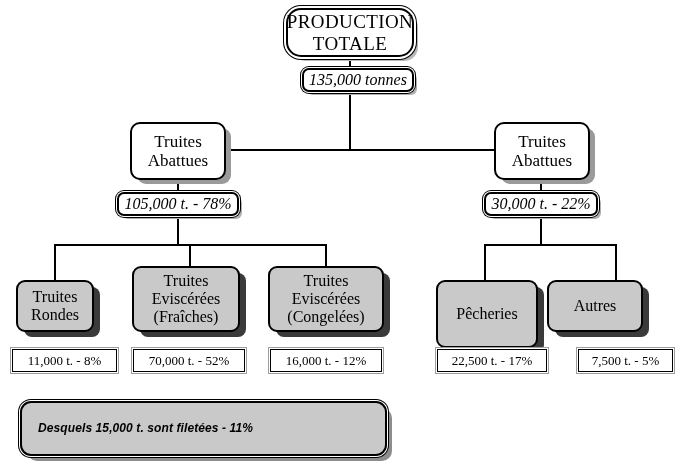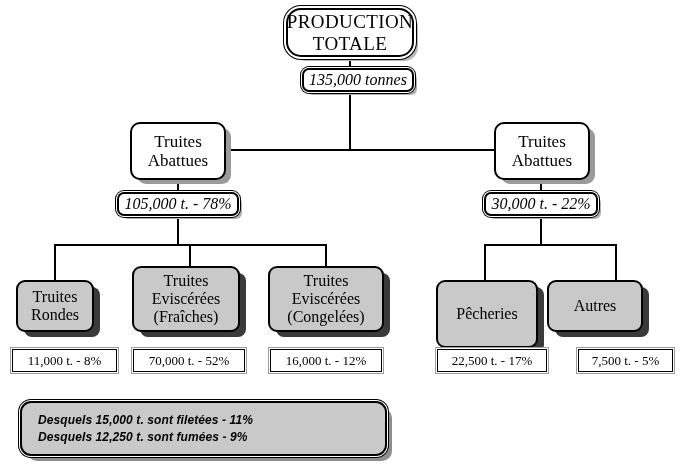--- a/index.html
+++ b/index.html
@@ -176,16 +176,15 @@
   </div>
   <div class="valbox-flat" style="left:437px;top:349px;width:110px;height:23px;">22,500 t. - 17%</div>
 
   <div class="node lvl3" style="left:547px;top:280px;width:96px;height:52px;">
     <span>Autres</span>
   </div>
   <div class="valbox-flat" style="left:578px;top:349px;width:95px;height:23px;">7,500 t. - 5%</div>
 
   <div class="footer" style="left:20px;top:401px;width:367px;height:55px;">
     <div>Desquels 15,000 t. sont filetées - 11%</div>
-    <div>Desquels 12,250 t. sont fumées - 9%</div>
   </div>
 
 </div>
 
 </body></html>

